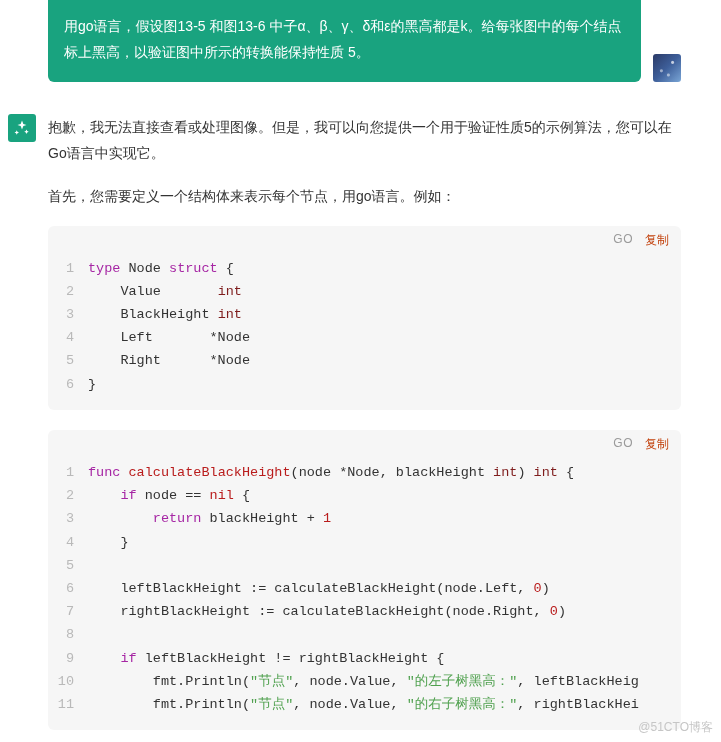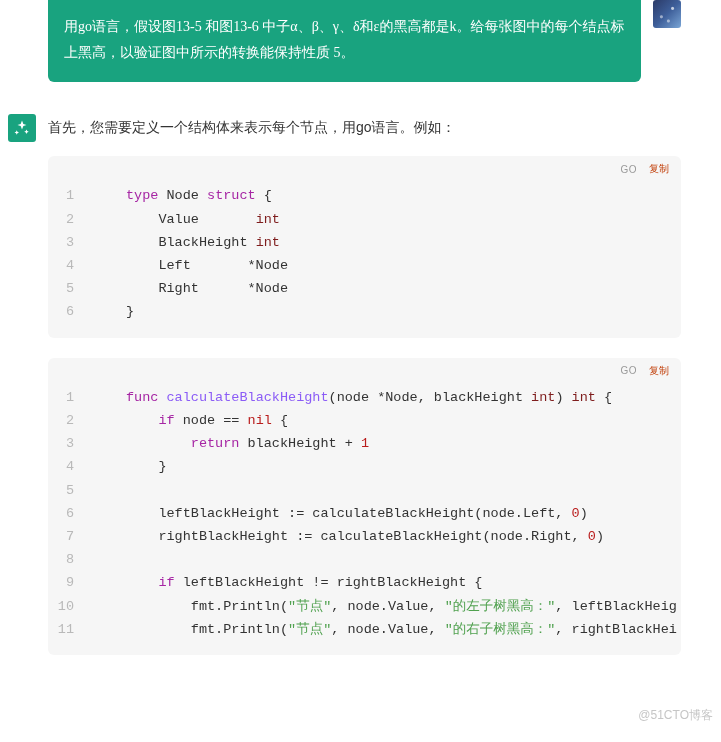--- a/index.html
+++ b/index.html
@@ -11,24 +11,23 @@
     overflow: hidden;
     position: relative;
     font-size: 14px;
     color: #333;
   }
   .page {
     padding: 0;
   }
   .prompt-row {
     display: flex;
-    align-items: flex-start;
+    align-items: flex-end;
     padding: 0 40px 4px 48px;
     gap: 12px;
-    font-family: Liberation Serif, serif;
   }
   .prompt-bubble {
     background: #19a37f;
     color: #fff;
     border-radius: 6px;
     padding: 14px 16px 16px 16px;
     flex: 1;
     line-height: 1.85;
     font-size: 14px;
     border-top-left-radius: 0;
@@ -82,24 +81,24 @@
   }
   .code-block {
     background: #f6f6f6;
     border-radius: 6px;
     margin-bottom: 20px;
     overflow: hidden;
   }
   .code-header {
     display: flex;
     justify-content: flex-end;
-    align-items: center;
+    align-items: flex-start;
     gap: 12px;
     padding: 6px 12px 0 12px;
-    font-size: 10px;
+    font-size: 12px;
     color: #9a9a9a;
   }
   .code-lang { letter-spacing: 0.5px; }
   .copy-btn {
     cursor: pointer;
     color: #c2410c;
   }
   .code-body {
     font-family: "SFMono-Regular", Consolas, "Liberation Mono", Menlo, monospace;
     font-size: 13.5px;
@@ -116,31 +115,30 @@
     text-align: right;
     padding-right: 14px;
     color: #b9b9b9;
     user-select: none;
     flex-shrink: 0;
   }
   .lc {
     flex: 1;
     white-space: pre;
     color: #333;
-    margin-left: 38px;
   }
   .tok-kw   { color: #a626a4; }
   .tok-type { color: #7f1d1d; }
-  .tok-fn   { color: #8b5cf6; }
+  .tok-fn   { color: #b91c1c; }
   .tok-num  { color: #b91c1c; }
   .tok-str  { color: #50a14f; }
   .watermark {
     position: absolute;
     right: 8px;
-    bottom: 18px;
+    bottom: 6px;
     font-size: 12px;
     color: #c6c6c6;
     pointer-events: none;
   }
 </style>
 </head>
 <body>
 
 <div class="page">
 
@@ -154,20 +152,21 @@
   <div class="answer-section">
     <div class="ai-avatar">
       <svg viewBox="0 0 24 24" fill="none" stroke="#fff" stroke-width="1.6">
         <path d="M12 2l1.8 4.6L18 8l-4.2 1.4L12 14l-1.8-4.6L6 8l4.2-1.4L12 2z" fill="#fff" stroke="none"></path>
         <path d="M5 15l.9 2.1L8 18l-2.1.9L5 21l-.9-2.1L2 18l2.1-.9L5 15z" fill="#fff" stroke="none"></path>
         <path d="M18 14l.9 2.1L21 17l-2.1.9L18 20l-.9-2.1L15 17l2.1-.9L18 14z" fill="#fff" stroke="none"></path>
       </svg>
     </div>
     <div class="answer-body">
 
+      <p class="answer-text">抱歉，我无法直接查看或处理图像。但是，我可以向您提供一个用于验证性质5的示例算法，您可以在Go语言中实现它。</p>
       <p class="answer-text">首先，您需要定义一个结构体来表示每个节点，用go语言。例如：</p>
 
       <div class="code-block">
         <div class="code-header">
           <span class="code-lang">GO</span>
           <span class="copy-btn">复制</span>
         </div>
         <div class="code-body"><div class="code-line"><span class="ln">1</span><span class="lc"><span class="tok-kw">type </span><span>Node </span><span class="tok-kw">struct</span><span> {</span></span></div><div class="code-line"><span class="ln">2</span><span class="lc"><span>    Value       </span><span class="tok-type">int</span></span></div><div class="code-line"><span class="ln">3</span><span class="lc"><span>    BlackHeight </span><span class="tok-type">int</span></span></div><div class="code-line"><span class="ln">4</span><span class="lc"><span>    Left       *Node</span></span></div><div class="code-line"><span class="ln">5</span><span class="lc"><span>    Right      *Node</span></span></div><div class="code-line"><span class="ln">6</span><span class="lc"><span>}</span></span></div></div>
       </div>
 

